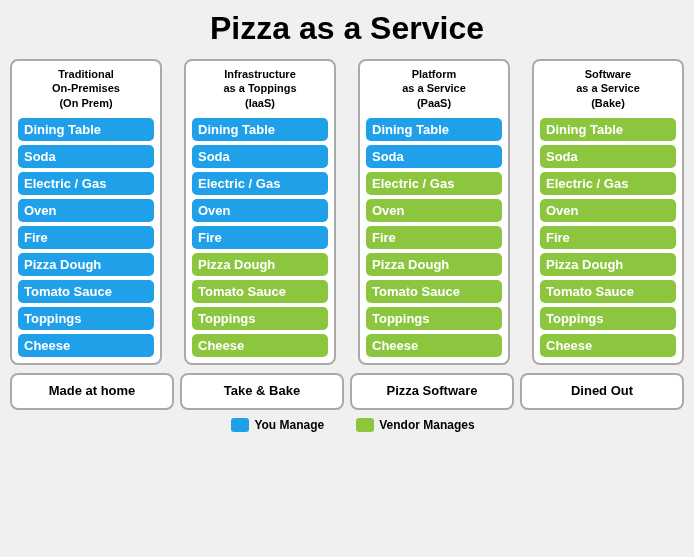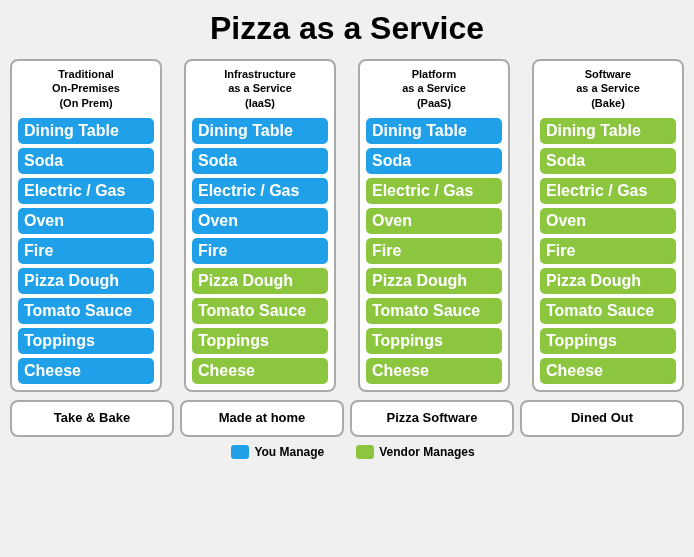--- a/index.html
+++ b/index.html
@@ -42,21 +42,21 @@
       font-weight: bold;
       line-height: 1.3;
       margin-bottom: 4px;
       color: #000;
     }
     .item-btn {
       display: block;
       width: 100%;
       padding: 4px 6px;
       border-radius: 5px;
-      font-size: 16px;
+      font-size: 13px;
       font-weight: bold;
       text-align: left;
       border: none;
       cursor: default;
       color: white;
     }
     .blue { background-color: #1fa0e8; }
     .green { background-color: #8cc63f; color: white; }
     .footer-row {
       display: flex;
@@ -114,21 +114,21 @@
       <div class="item-btn blue">Electric / Gas</div>
       <div class="item-btn blue">Oven</div>
       <div class="item-btn blue">Fire</div>
       <div class="item-btn blue">Pizza Dough</div>
       <div class="item-btn blue">Tomato Sauce</div>
       <div class="item-btn blue">Toppings</div>
       <div class="item-btn blue">Cheese</div>
     </div>
     <div class="column">
       <div class="col-header" style="white-space: pre-line;">Infrastructure
-as a Service
+as a Toppings
 (IaaS)</div>
       <div class="item-btn blue">Dining Table</div>
       <div class="item-btn blue">Soda</div>
       <div class="item-btn blue">Electric / Gas</div>
       <div class="item-btn blue">Oven</div>
       <div class="item-btn blue">Fire</div>
       <div class="item-btn green">Pizza Dough</div>
       <div class="item-btn green">Tomato Sauce</div>
       <div class="item-btn green">Toppings</div>
       <div class="item-btn green">Cheese</div>
@@ -157,22 +157,22 @@
       <div class="item-btn green">Oven</div>
       <div class="item-btn green">Fire</div>
       <div class="item-btn green">Pizza Dough</div>
       <div class="item-btn green">Tomato Sauce</div>
       <div class="item-btn green">Toppings</div>
       <div class="item-btn green">Cheese</div>
     </div>
   </div>
 
 <div class="footer-row">
+    <div class="footer-label">Made at home</div>
     <div class="footer-label">Take &amp; Bake</div>
-    <div class="footer-label">Made at home</div>
     <div class="footer-label">Pizza Software</div>
     <div class="footer-label">Dined Out</div>
   </div>
 
 <div class="legend-row">
     <div class="legend-item">
       <span class="legend-box" style="background-color: rgb(31, 160, 232);"></span>
       <span>You Manage</span>
     </div>
     <div class="legend-item">

